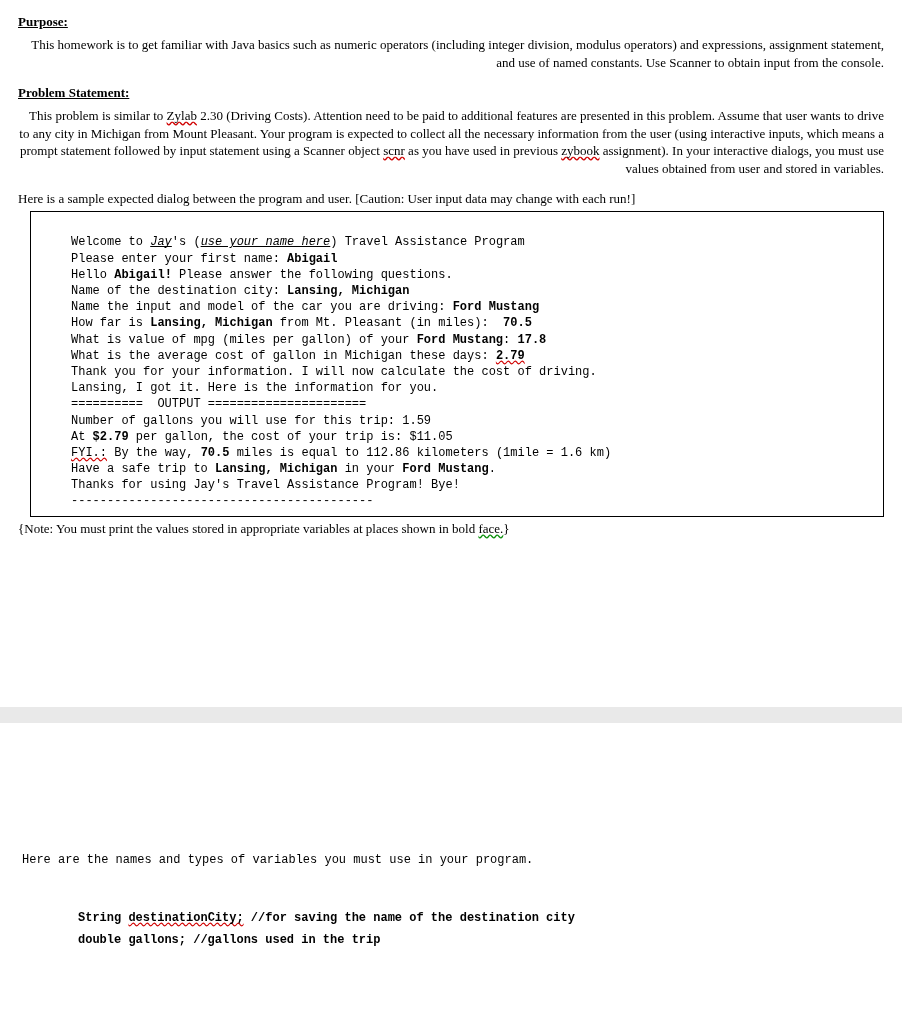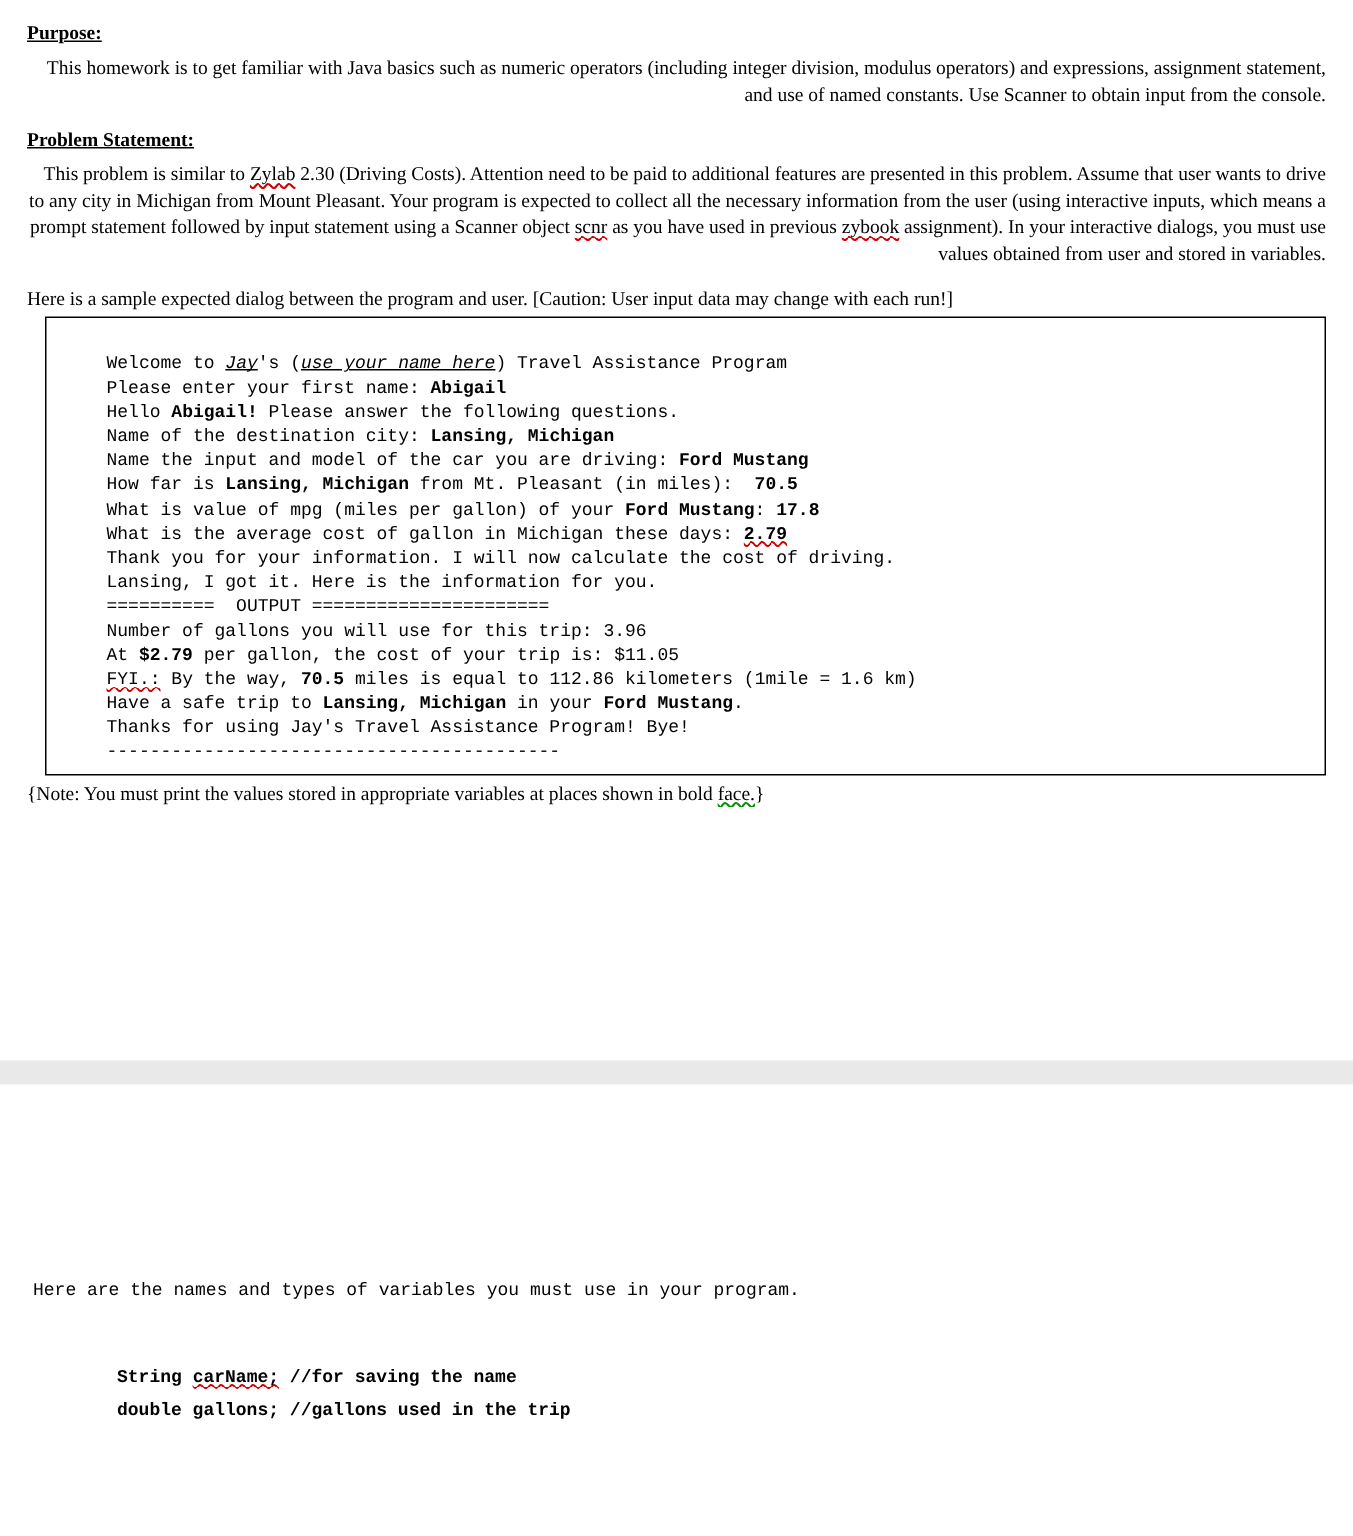--- a/index.html
+++ b/index.html
@@ -90,36 +90,36 @@
 <span>Please enter your first name: </span><span class="bold">Abigail</span>
 <span>Hello </span><span class="bold">Abigail!</span><span> Please answer the following questions.</span>
 <span>Name of the destination city: </span><span class="bold">Lansing, Michigan</span>
 <span>Name the input and model of the car you are driving: </span><span class="bold">Ford Mustang</span>
 <span>How far is </span><span class="bold">Lansing, Michigan</span><span> from Mt. Pleasant (in miles):  </span><span class="bold">70.5</span>
 <span>What is value of mpg (miles per gallon) of your </span><span class="bold">Ford Mustang</span><span>: </span><span class="bold">17.8</span>
 <span>What is the average cost of gallon in Michigan these days: </span><span class="bold wavy-red">2.79</span>
 <span>Thank you for your information. I will now calculate the cost of driving.</span>
 <span>Lansing, I got it. Here is the information for you.</span>
 <span>==========  OUTPUT ======================</span>
-<span>Number of gallons you will use for this trip: 3.96</span>
+<span>Number of gallons you will use for this trip: 1.59</span>
 <span>At </span><span class="bold">$2.79</span><span> per gallon, the cost of your trip is: $11.05</span>
 <span class="wavy-red">FYI.:</span><span> By the way, </span><span class="bold">70.5</span><span> miles is equal to 112.86 kilometers (1mile = 1.6 km)</span>
 <span>Have a safe trip to </span><span class="bold">Lansing, Michigan</span><span> in your </span><span class="bold">Ford Mustang</span><span>.</span>
 <span>Thanks for using Jay's Travel Assistance Program! Bye!</span>
 <span>------------------------------------------</span>
 </div>
 
 <div class="note-line">
   <span>{Note: You must print the values stored in appropriate variables at places shown in bold </span><span class="wavy-green">face.</span><span>}</span>
 </div>
 
 <div class="big-gap"></div>
 <div class="mid-divider"></div>
 <div style="height:130px"></div>
 
 <div class="intro-vars">Here are the names and types of variables you must use in your program.</div>
 
 <div class="vars-block mono bold">
-<div><span>String </span><span class="wavy-red">carName;</span><span> //for saving the name</span></div>
+<div><span>String </span><span class="wavy-red">destinationCity;</span><span> //for saving the name of the destination city</span></div>
 <div>double gallons; //gallons used in the trip</div>
 <div></div>
 
 </div>
 
 </body></html>

